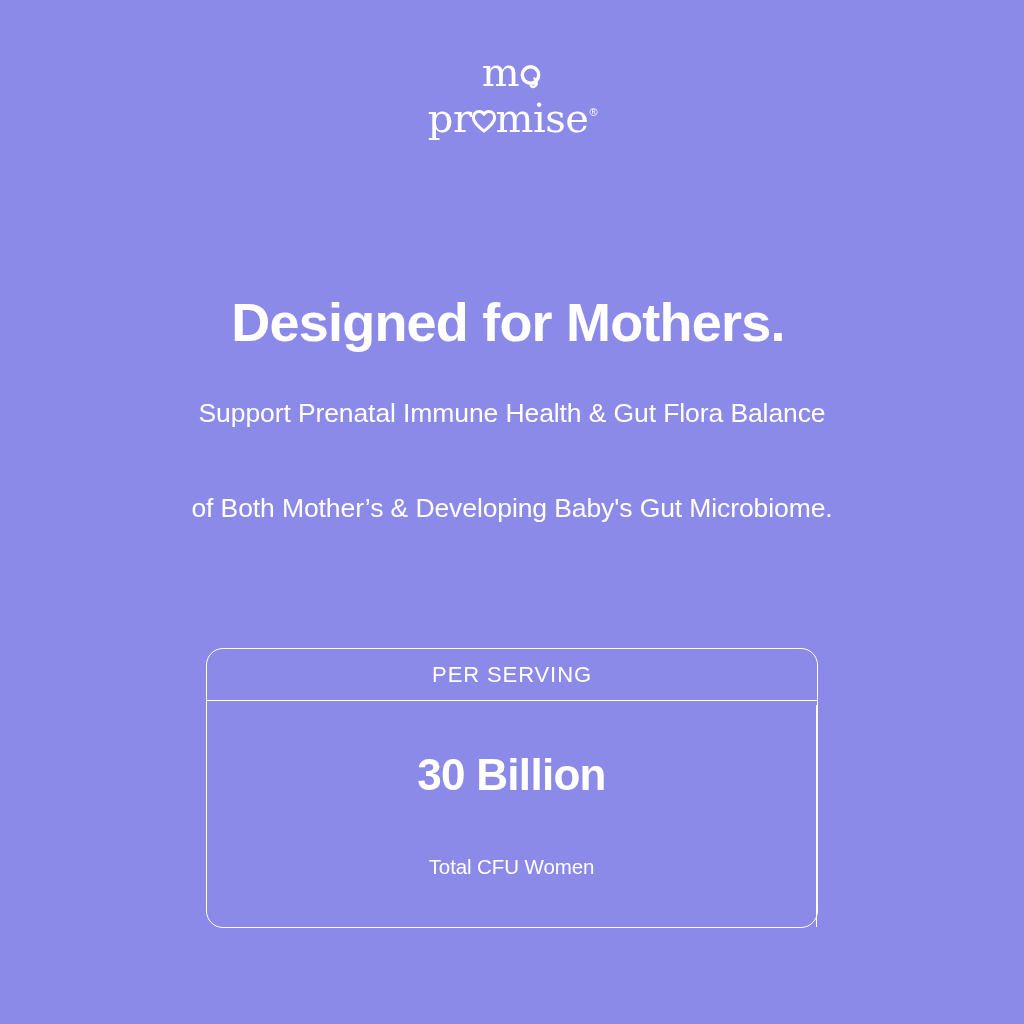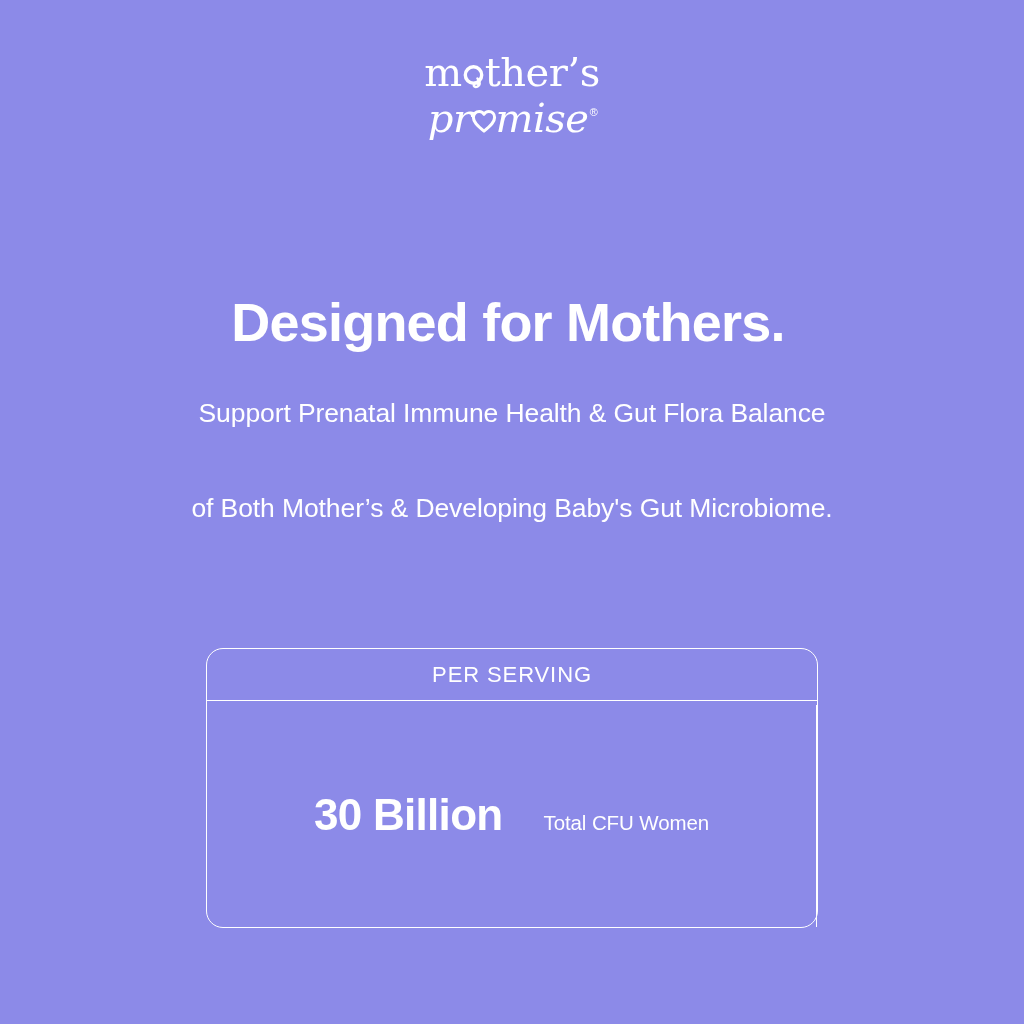--- a/index.html
+++ b/index.html
@@ -46,21 +46,20 @@
     letter-spacing: -0.5px;
   }
   .logo-line-1 {
     font-size: 40px;
     height: 44px;
   }
   .logo-line-2 {
     font-size: 40px;
     height: 46px;
     margin-top: 2px;
-    font-style: italic;
   }
   .logo-seg {
     display: inline-block;
     white-space: pre;
   }
   .logo-heart-o {
     display: inline-block;
     width: 26px;
     height: 26px;
     position: relative;
@@ -140,21 +139,21 @@
     letter-spacing: 0.9px;
   }
   .card-body {
     flex: 1 1 auto;
     display: flex;
     align-items: stretch;
   }
   .stat-col {
     flex: 1 1 50%;
     display: flex;
-    flex-direction: row;
+    flex-direction: column;
     align-items: center;
     justify-content: center;
     padding-bottom: 2px;
     box-sizing: border-box;
     gap: 41px;
   }
   .stat-col.has-divider {
     border-right: 1.6px solid #ffffff;
     margin-top: 4px;
     margin-bottom: 0px;
@@ -182,21 +181,20 @@
   <div class="logo-block">
 
     <div class="logo-line logo-line-1">
       <span class="logo-seg">m</span>
       <span class="logo-curl-o">
         <svg viewBox="0 0 23 25" xmlns="http://www.w3.org/2000/svg">
           <circle cx="11.5" cy="11" r="8.2" fill="none" stroke="#ffffff" stroke-width="3.4"></circle>
           <path d="M15.5 14.5 C18.2 17.5 18.6 21.2 15.4 22.6 C13.0 23.6 11.2 21.9 12.2 20.2 C13.0 18.8 15.0 18.9 16.4 20.0" fill="none" stroke="#ffffff" stroke-width="2.5" stroke-linecap="round"></path>
         </svg>
       </span>
-      <span class="logo-seg">ther’s</span>
     </div>
 
     <div class="logo-line logo-line-2">
       <span class="logo-seg">pr</span>
       <span class="logo-heart-o">
         <svg viewBox="0 0 26 26" xmlns="http://www.w3.org/2000/svg">
           <path d="M13 23.2 C6.0 17.6 2.4 14.0 2.4 9.4 C2.4 5.9 5.0 3.4 8.2 3.4 C10.3 3.4 12.1 4.6 13 6.3 C13.9 4.6 15.7 3.4 17.8 3.4 C21.0 3.4 23.6 5.9 23.6 9.4 C23.6 14.0 20.0 17.6 13 23.2 Z" fill="none" stroke="#ffffff" stroke-width="3.0" stroke-linejoin="round"></path>
         </svg>
       </span>
       <span class="logo-seg">mise</span>

